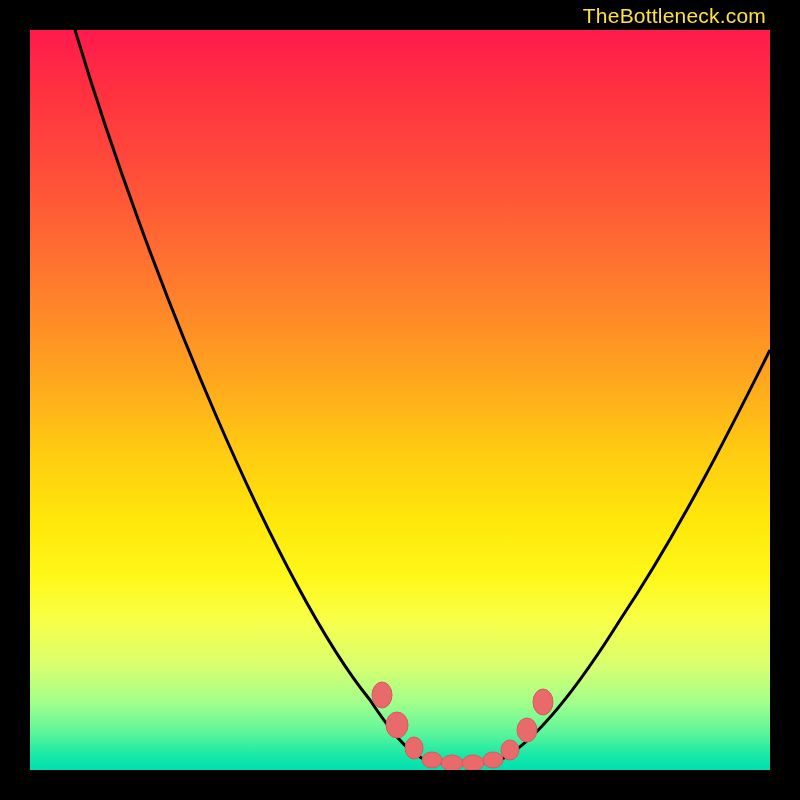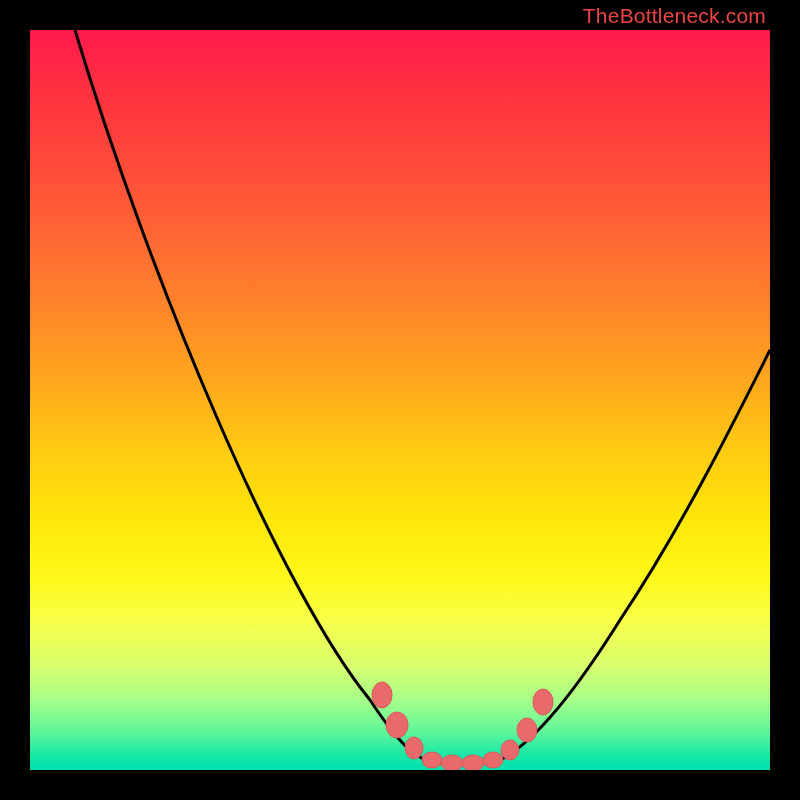--- a/index.html
+++ b/index.html
@@ -37,21 +37,21 @@
       #a0ff8c 91%,
       #5cf59a 95%,
       #18e8a8 98%,
       #00e0b0 100%
     );
   }
   .watermark {
     position: absolute;
     top: 4px;
     right: 34px;
-    color: #ef4444;
+    color: #fde047;
     font-size: 21px;
     letter-spacing: 0.2px;
     font-weight: 500;
     user-select: none;
   }
   svg.curve {
     position: absolute;
     inset: 0;
   }
   .bead {

